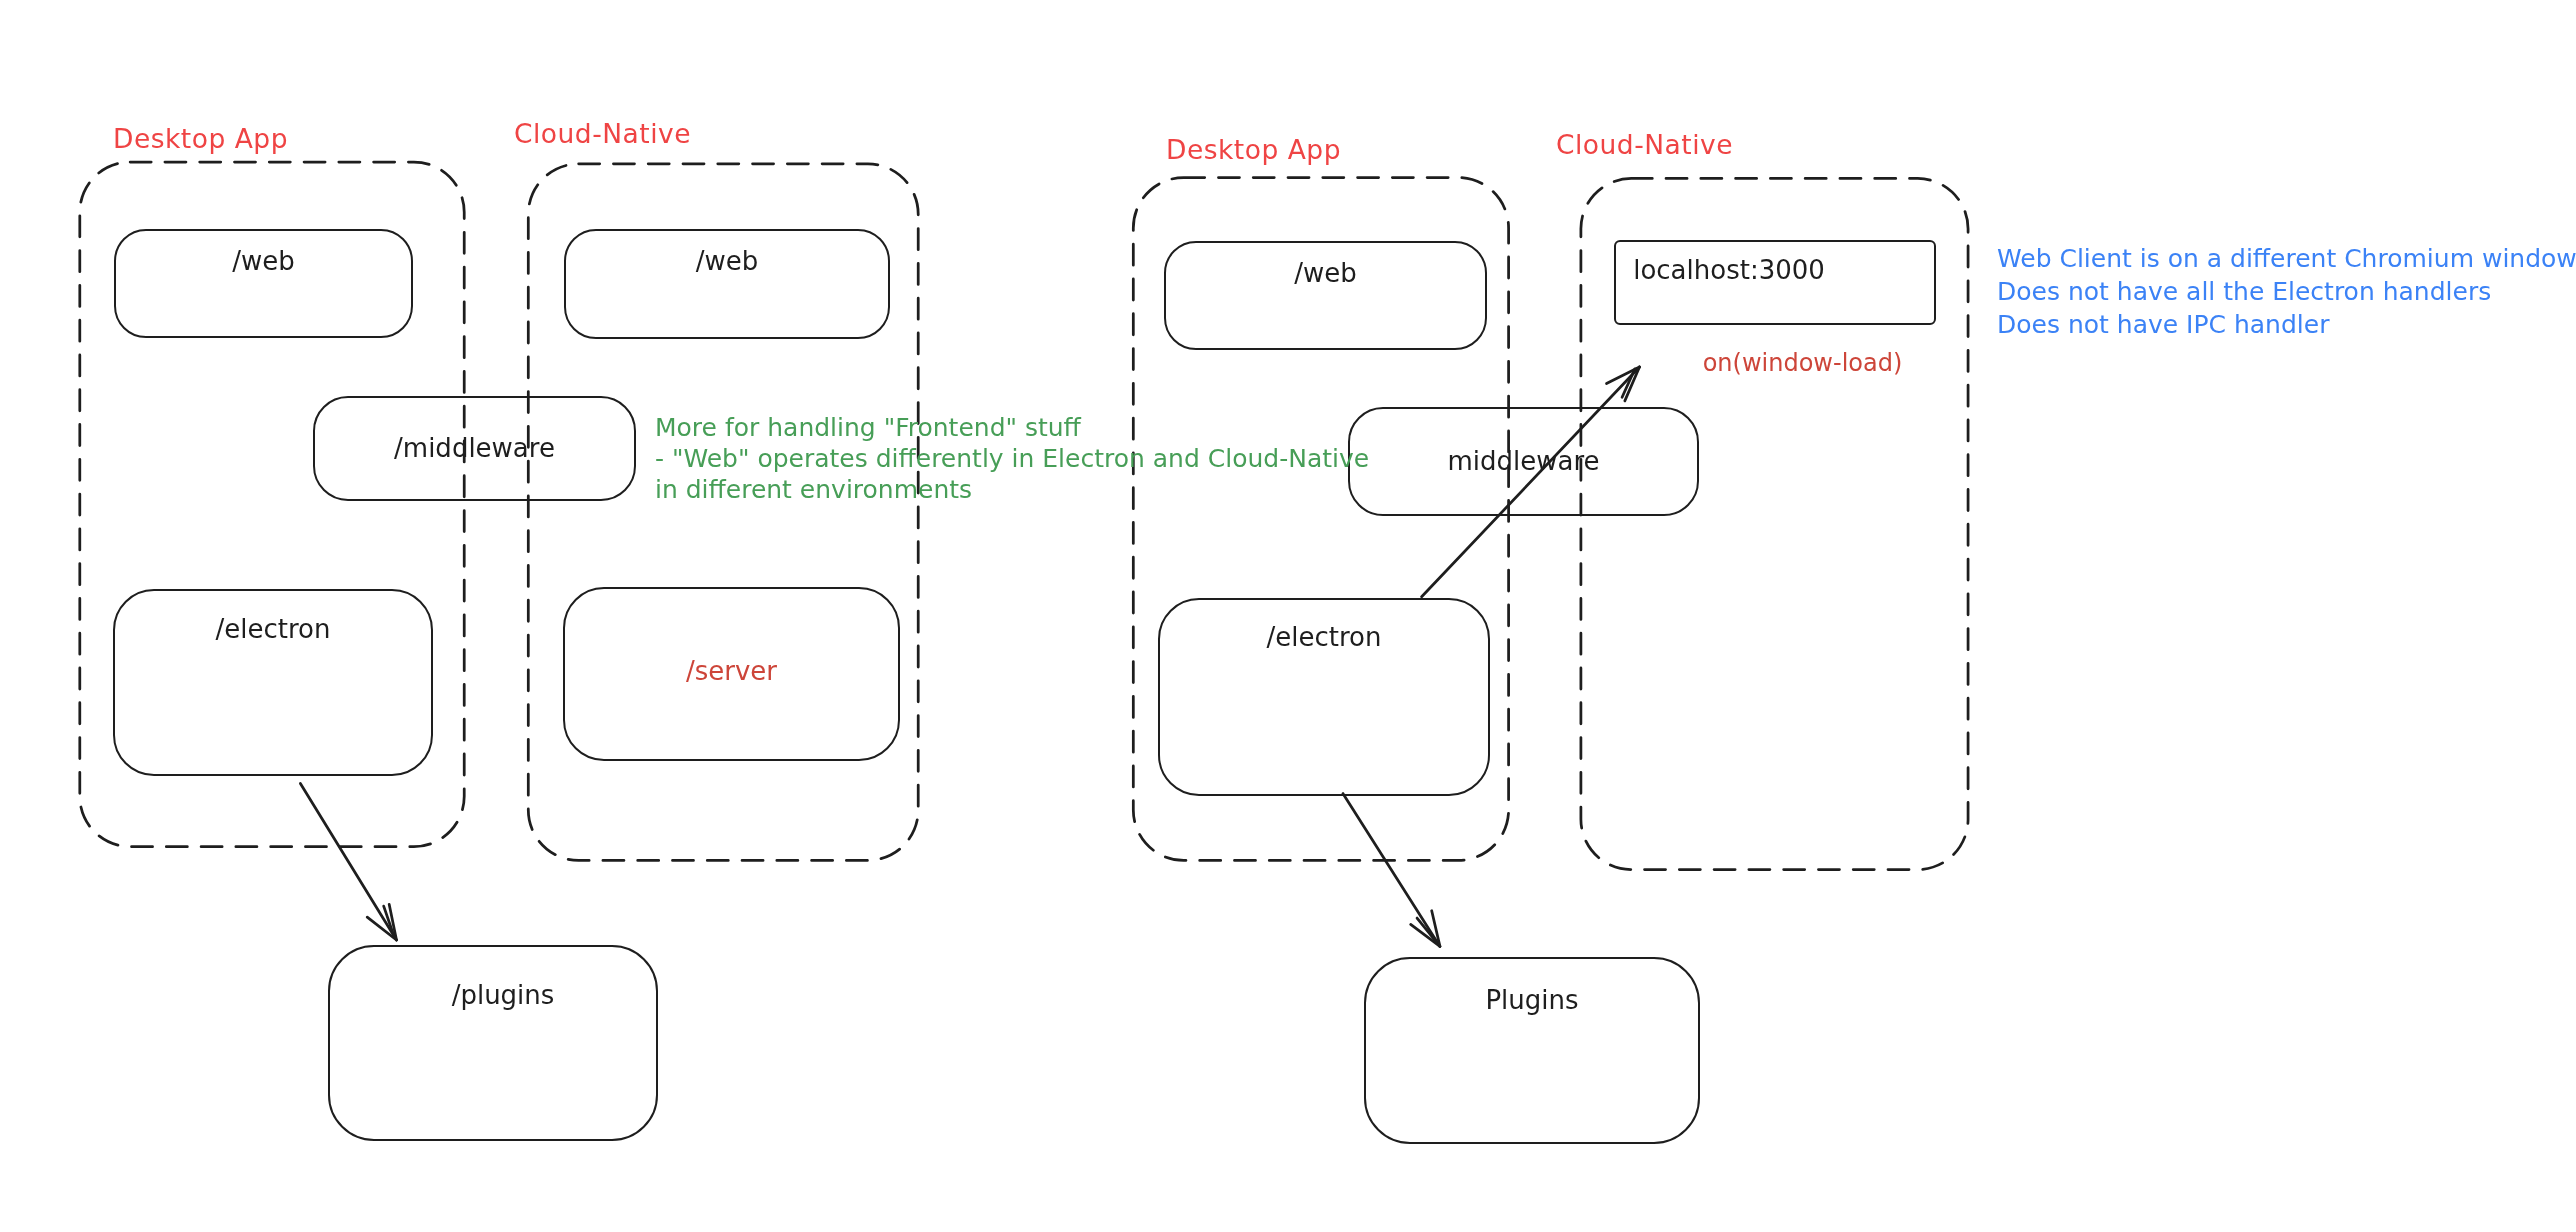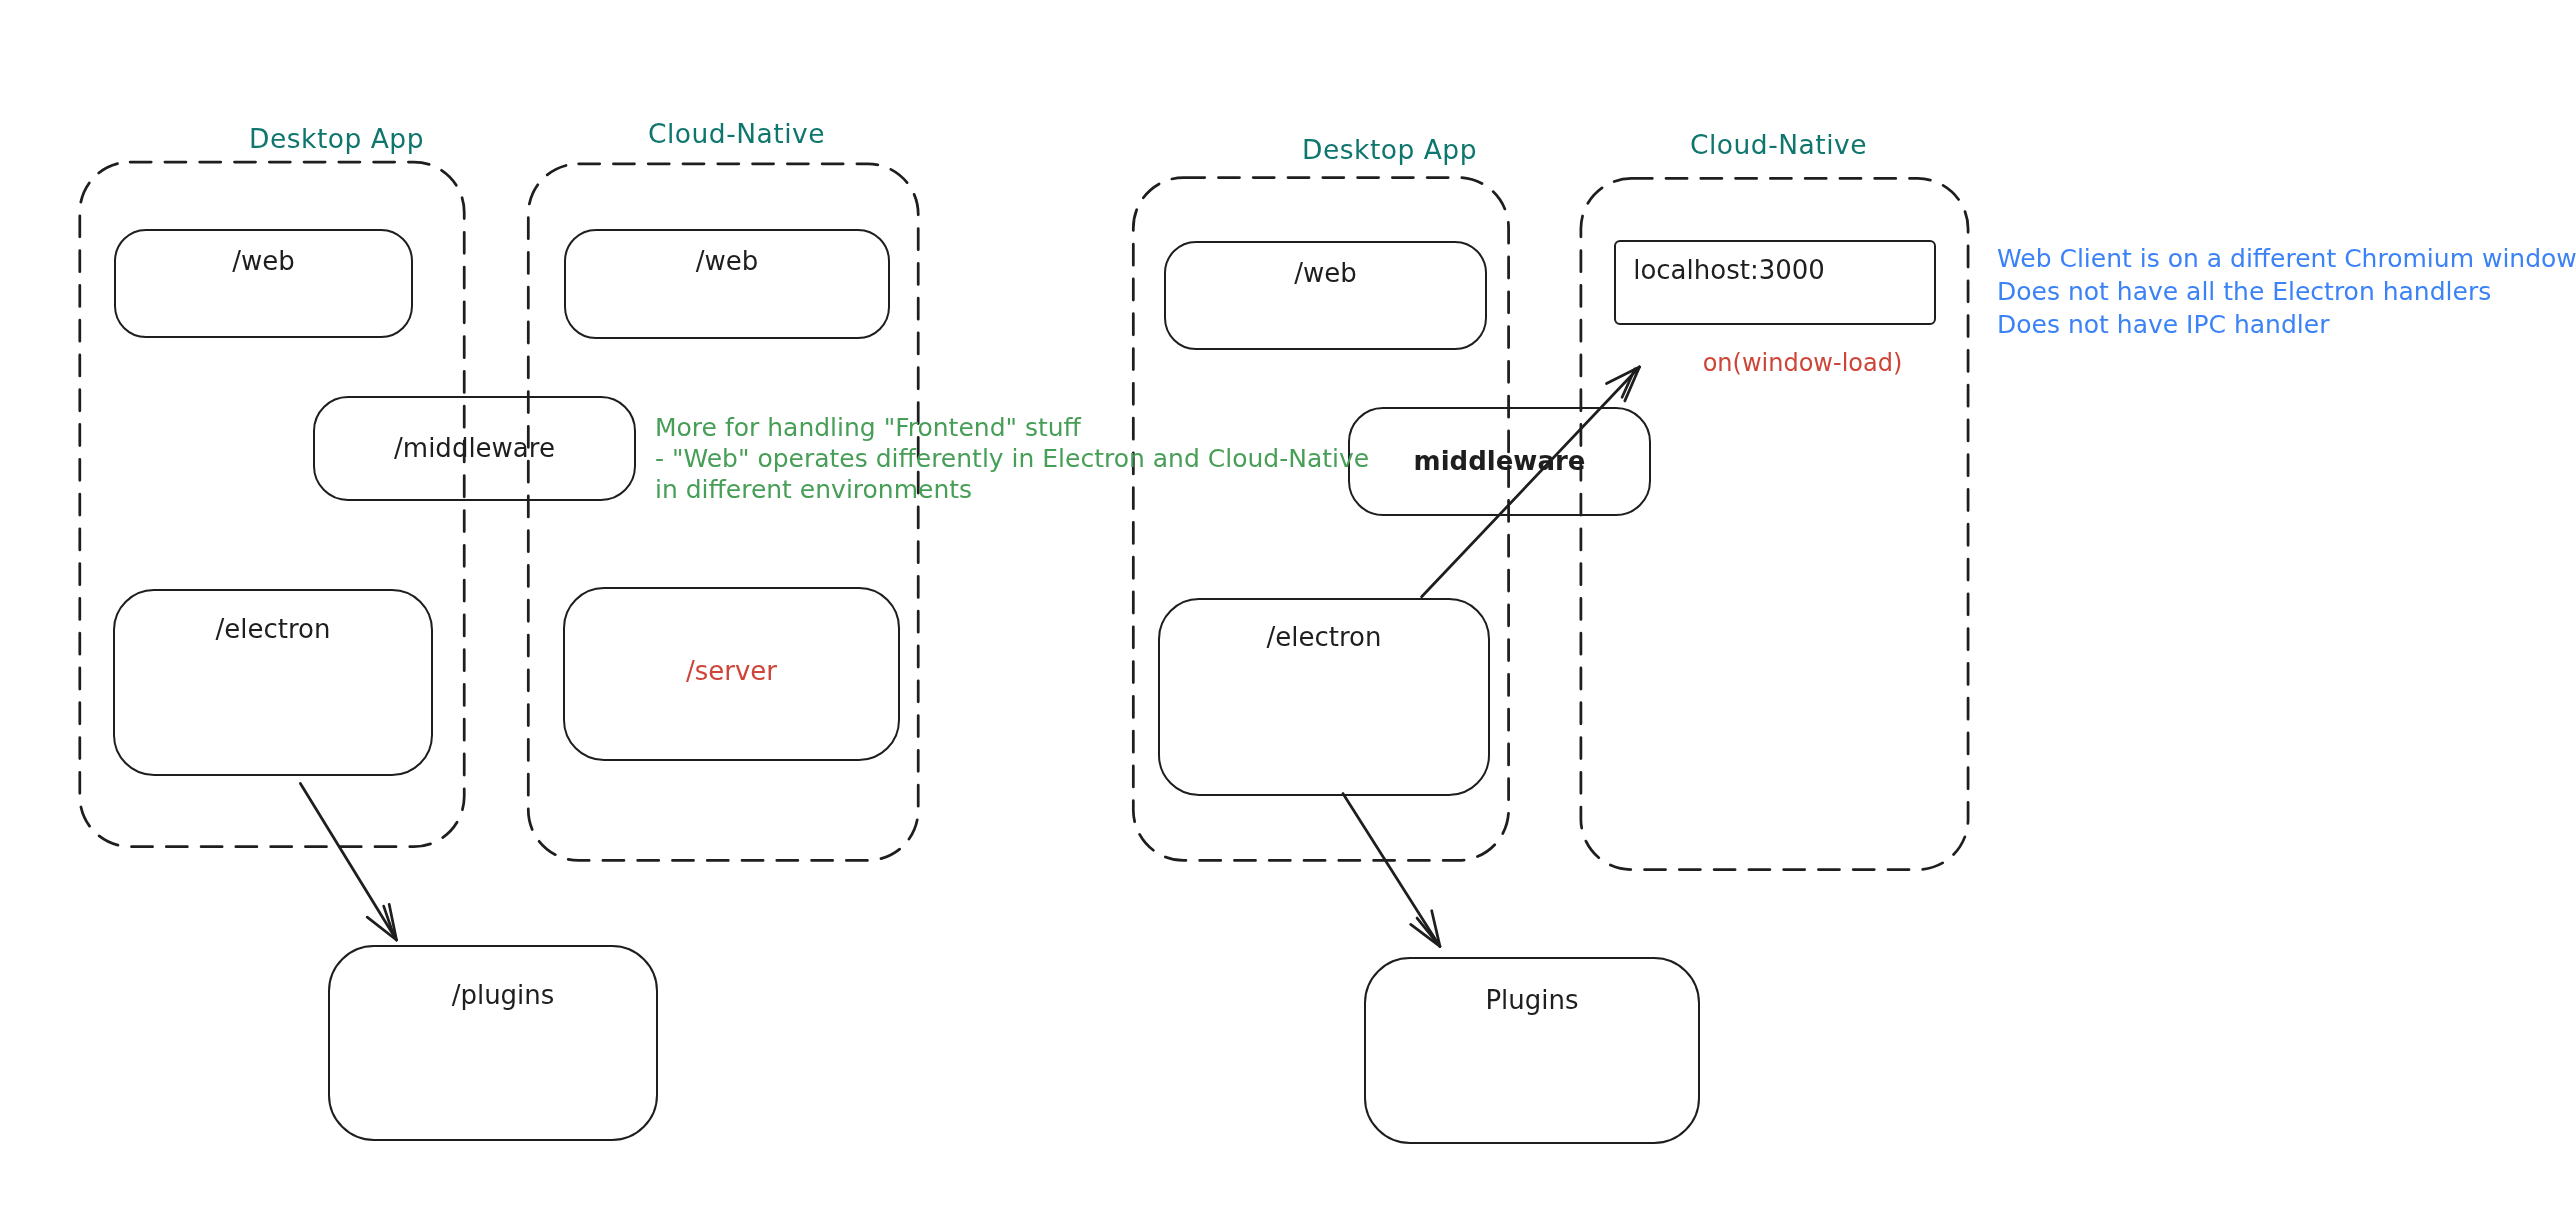--- a/index.html
+++ b/index.html
@@ -13,24 +13,24 @@
     overflow: hidden;
   }
   .layer-svg {
     position: absolute;
     left: 0; top: 0;
     width: 2576px; height: 1232px;
   }
   .group-label {
     position: absolute;
     width: 311px;
-    text-align: right;
+    text-align: left;
     font-size: 26.5px;
     letter-spacing: 0.5px;
-    color: #0f766e;
+    color: #ef4444;
     white-space: nowrap;
   }
   .node {
     position: absolute;
     border: 2.7px solid #1e1e1e;
     background: transparent;
     box-sizing: border-box;
   }
   .node-label {
     position: absolute;
@@ -127,21 +127,21 @@
 
   <div class="node" style="left:1164px; top:241px; width:323px; height:109px; border-radius:32px;">
     <div class="node-label" style="top:14.6px;">/web</div>
   </div>
 
   <div class="node" style="left:1614px; top:240px; width:322px; height:85px; border-radius:6px;">
     <div class="node-label" style="top:13px; right:92px;">localhost:3000</div>
     <div class="node-label red-text" style="top:59px; left:55px; font-size:24px;">on(window-load)</div>
   </div>
 
-  <div class="node" style="left:1348px; top:407px; width:303px; height:109px; border-radius:35px;font-weight:bold;">
+  <div class="node" style="left:1348px; top:407px; width:351px; height:109px; border-radius:35px;">
     <div class="node-label centered">middleware</div>
   </div>
 
   <div class="node" style="left:1158px; top:598px; width:332px; height:198px; border-radius:41px;">
     <div class="node-label" style="top:22px;">/electron</div>
   </div>
 
   <div class="node" style="left:1364px; top:957px; width:336px; height:187px; border-radius:46px;">
     <div class="node-label" style="top:26px;">Plugins</div>
   </div>

